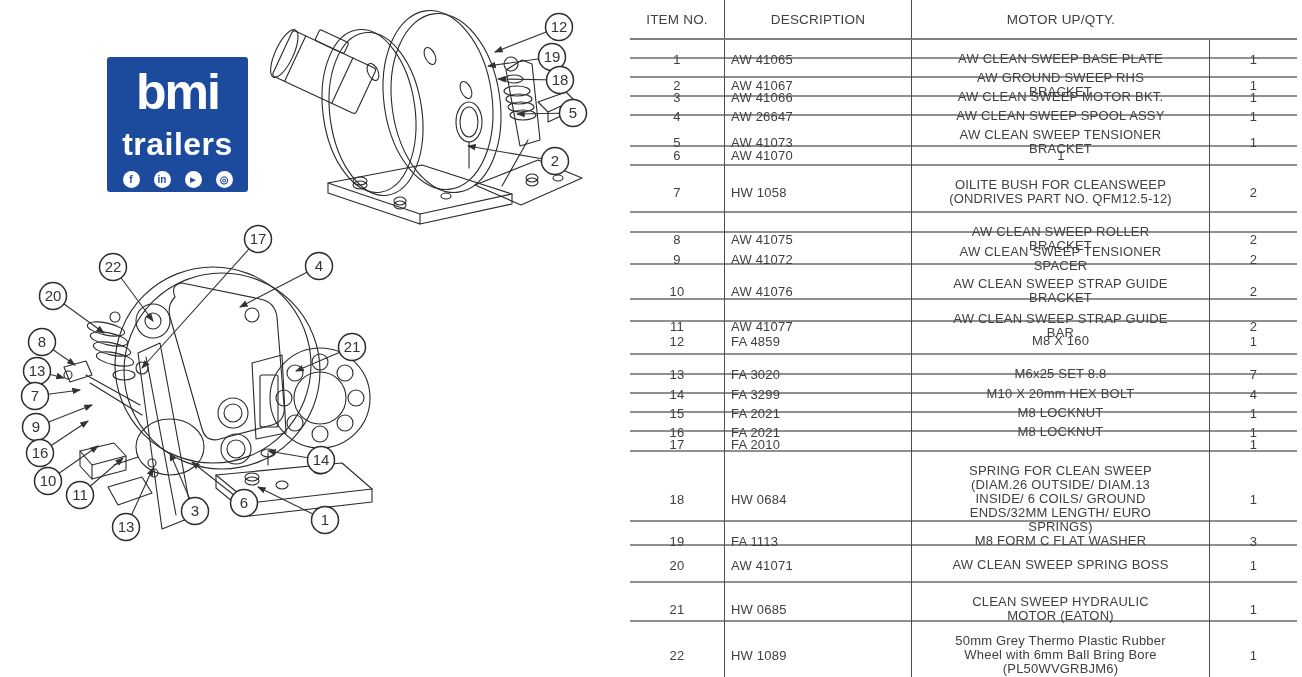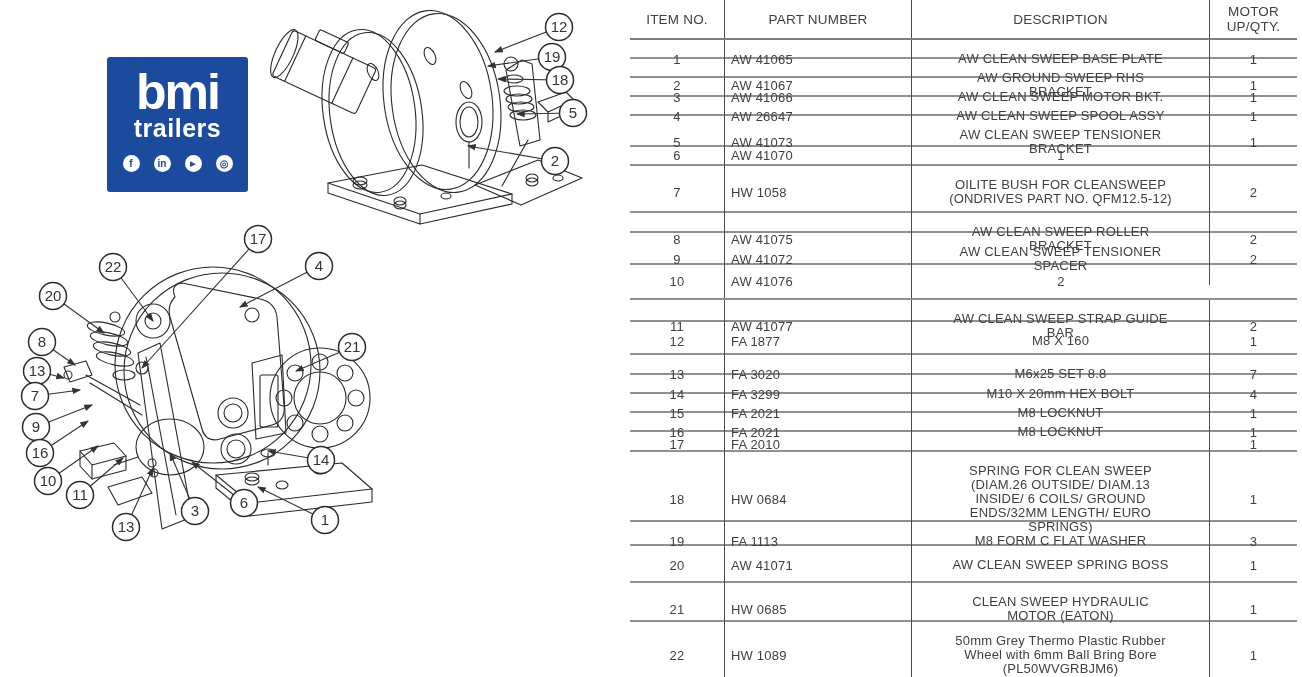--- a/index.html
+++ b/index.html
@@ -3,21 +3,21 @@
 <meta charset="utf-8">
 <style>
   html,body{margin:0;padding:0;background:#fff;}
   .page{position:relative;width:1302px;height:677px;background:#fff;overflow:hidden;
         font-family:"Liberation Sans",sans-serif;}
 
   
   .logo{position:absolute;left:107px;top:57px;width:141px;height:135px;border-radius:3px;
         display:flex;flex-direction:column;align-items:center;background:var(--brand,#1c4b9d);}
   .logo-brand{font-size:50px;font-weight:bold;color:#fff;line-height:46px;margin-top:12px;letter-spacing:-2px;}
-  .logo-sub{font-size:25px;font-weight:bold;color:#fff;line-height:27px;letter-spacing:.5px;}
+  .logo-sub{font-size:32px;font-weight:bold;color:#fff;line-height:27px;letter-spacing:.5px;margin-top:16px;}
   .logo-social{display:flex;gap:14px;margin-top:13px;}
   .sic{width:17px;height:17px;border-radius:50%;background:#fff;color:var(--brand,#1c4b9d);
        display:flex;align-items:center;justify-content:center;font-size:10px;font-weight:bold;line-height:1;}
   .sic.yt{font-size:7px;}
 
   
   .view{position:absolute;overflow:visible;}
   #top-view{left:270px;top:0;}
   #bottom-view{left:20px;top:225px;}
   .art{stroke:#2a2a2a;fill:none;stroke-width:1.1;stroke-linejoin:round;stroke-linecap:round;}
@@ -253,21 +253,20 @@
         <circle cx="332" cy="122" r="13.5"></circle>
         <text x="332" y="127">21</text>
         <circle cx="301" cy="235" r="13.5"></circle>
         <text x="301" y="240">14</text>
       </g>
   </svg>
 
   <div class="parts-table">
     <div class="thead-row">
       <div class="th b-r">ITEM NO.</div>
-      <div class="th b-r">PART NUMBER</div>
       <div class="th b-r">DESCRIPTION</div>
       <div class="th">MOTOR UP/QTY.</div>
     </div>
     <div>
         <div class="tr" style="height: 19px;">
           <div class="td c-item b-r">1</div>
           <div class="td c-part b-r">AW 41065</div>
           <div class="td c-desc b-r">
             <span class="desc-inner">AW CLEAN SWEEP BASE PLATE</span>
           </div>
@@ -330,33 +329,36 @@
           <div class="td c-item b-r">9</div>
           <div class="td c-part b-r">AW 41072</div>
           <div class="td c-desc b-r">
             <span class="desc-inner">AW CLEAN SWEEP TENSIONER SPACER</span>
           </div>
           <div class="td c-qty">2</div>
         </div>
         <div class="tr" style="height: 35px;">
           <div class="td c-item b-r">10</div>
           <div class="td c-part b-r">AW 41076</div>
+          <div class="td c-desc b-r">
+            <span class="desc-inner">AW CLEAN SWEEP STRAP GUIDE BRACKET</span>
+          </div>
           <div class="td c-qty">2</div>
         </div>
         <div class="tr" style="height: 22px;">
           <div class="td c-item b-r">11</div>
           <div class="td c-part b-r">AW 41077</div>
           <div class="td c-desc b-r">
             <span class="desc-inner">AW CLEAN SWEEP STRAP GUIDE BAR</span>
           </div>
           <div class="td c-qty">2</div>
         </div>
         <div class="tr" style="height: 33px;">
           <div class="td c-item b-r">12</div>
-          <div class="td c-part b-r">FA 1877</div>
+          <div class="td c-part b-r">FA 4859</div>
           <div class="td c-desc b-r">
             <span class="desc-inner">M8 X 160</span>
           </div>
           <div class="td c-qty">1</div>
         </div>
         <div class="tr" style="height: 20px;">
           <div class="td c-item b-r">13</div>
           <div class="td c-part b-r">FA 3020</div>
           <div class="td c-desc b-r">
             <span class="desc-inner">M6x25 SET  8.8</span>

